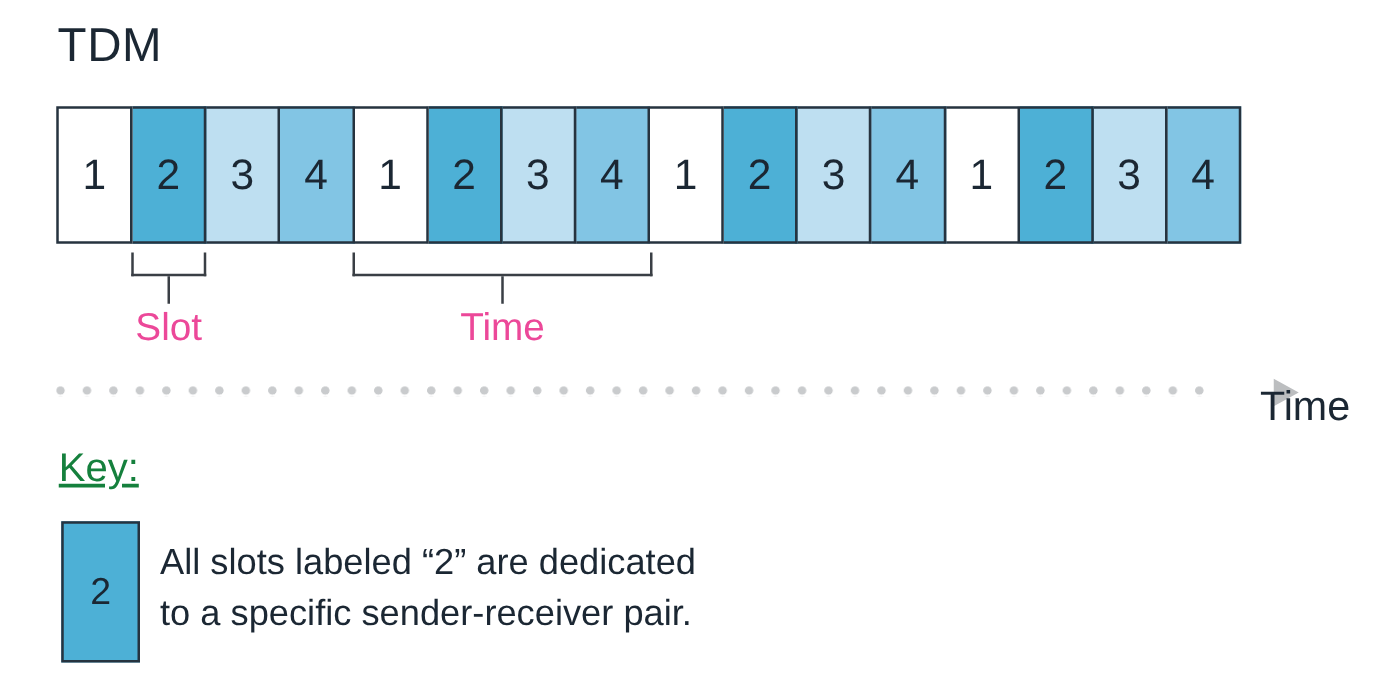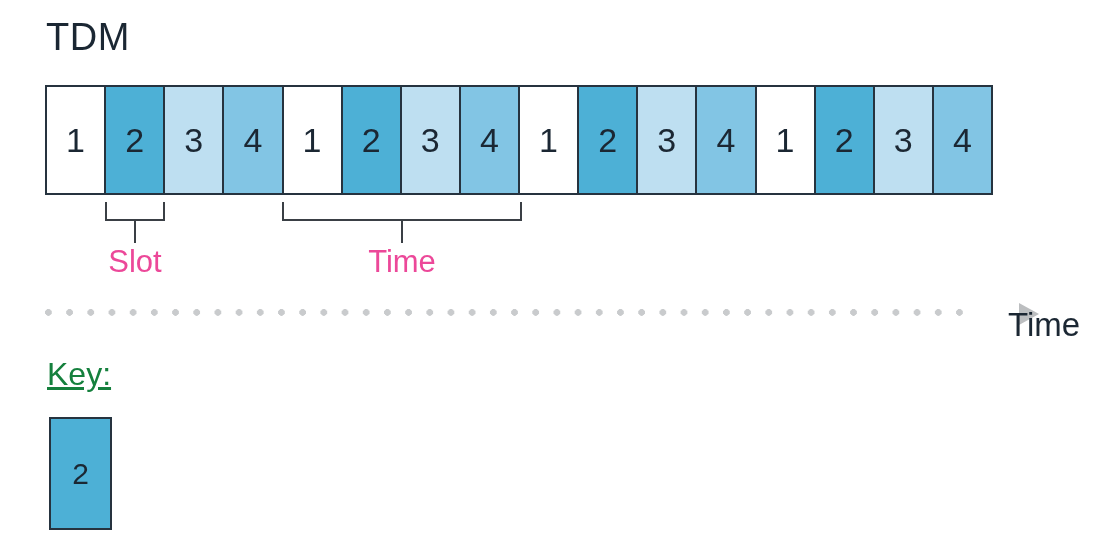--- a/index.html
+++ b/index.html
@@ -232,13 +232,15 @@
   <div id="time-dots"></div>
   <div id="time-arrow"></div>
 </div>
 <div id="time-label">Time</div>
 
 <div id="key-title">Key:</div>
 <div id="key-swatch" style="background: rgb(77, 176, 214);">
   <span class="slot-label">2</span>
 </div>
 <div id="key-text">
+  <div>All slots labeled “2” are dedicated</div>
+  <div>to a specific sender-receiver pair.</div>
 </div>
 
 </body></html>

